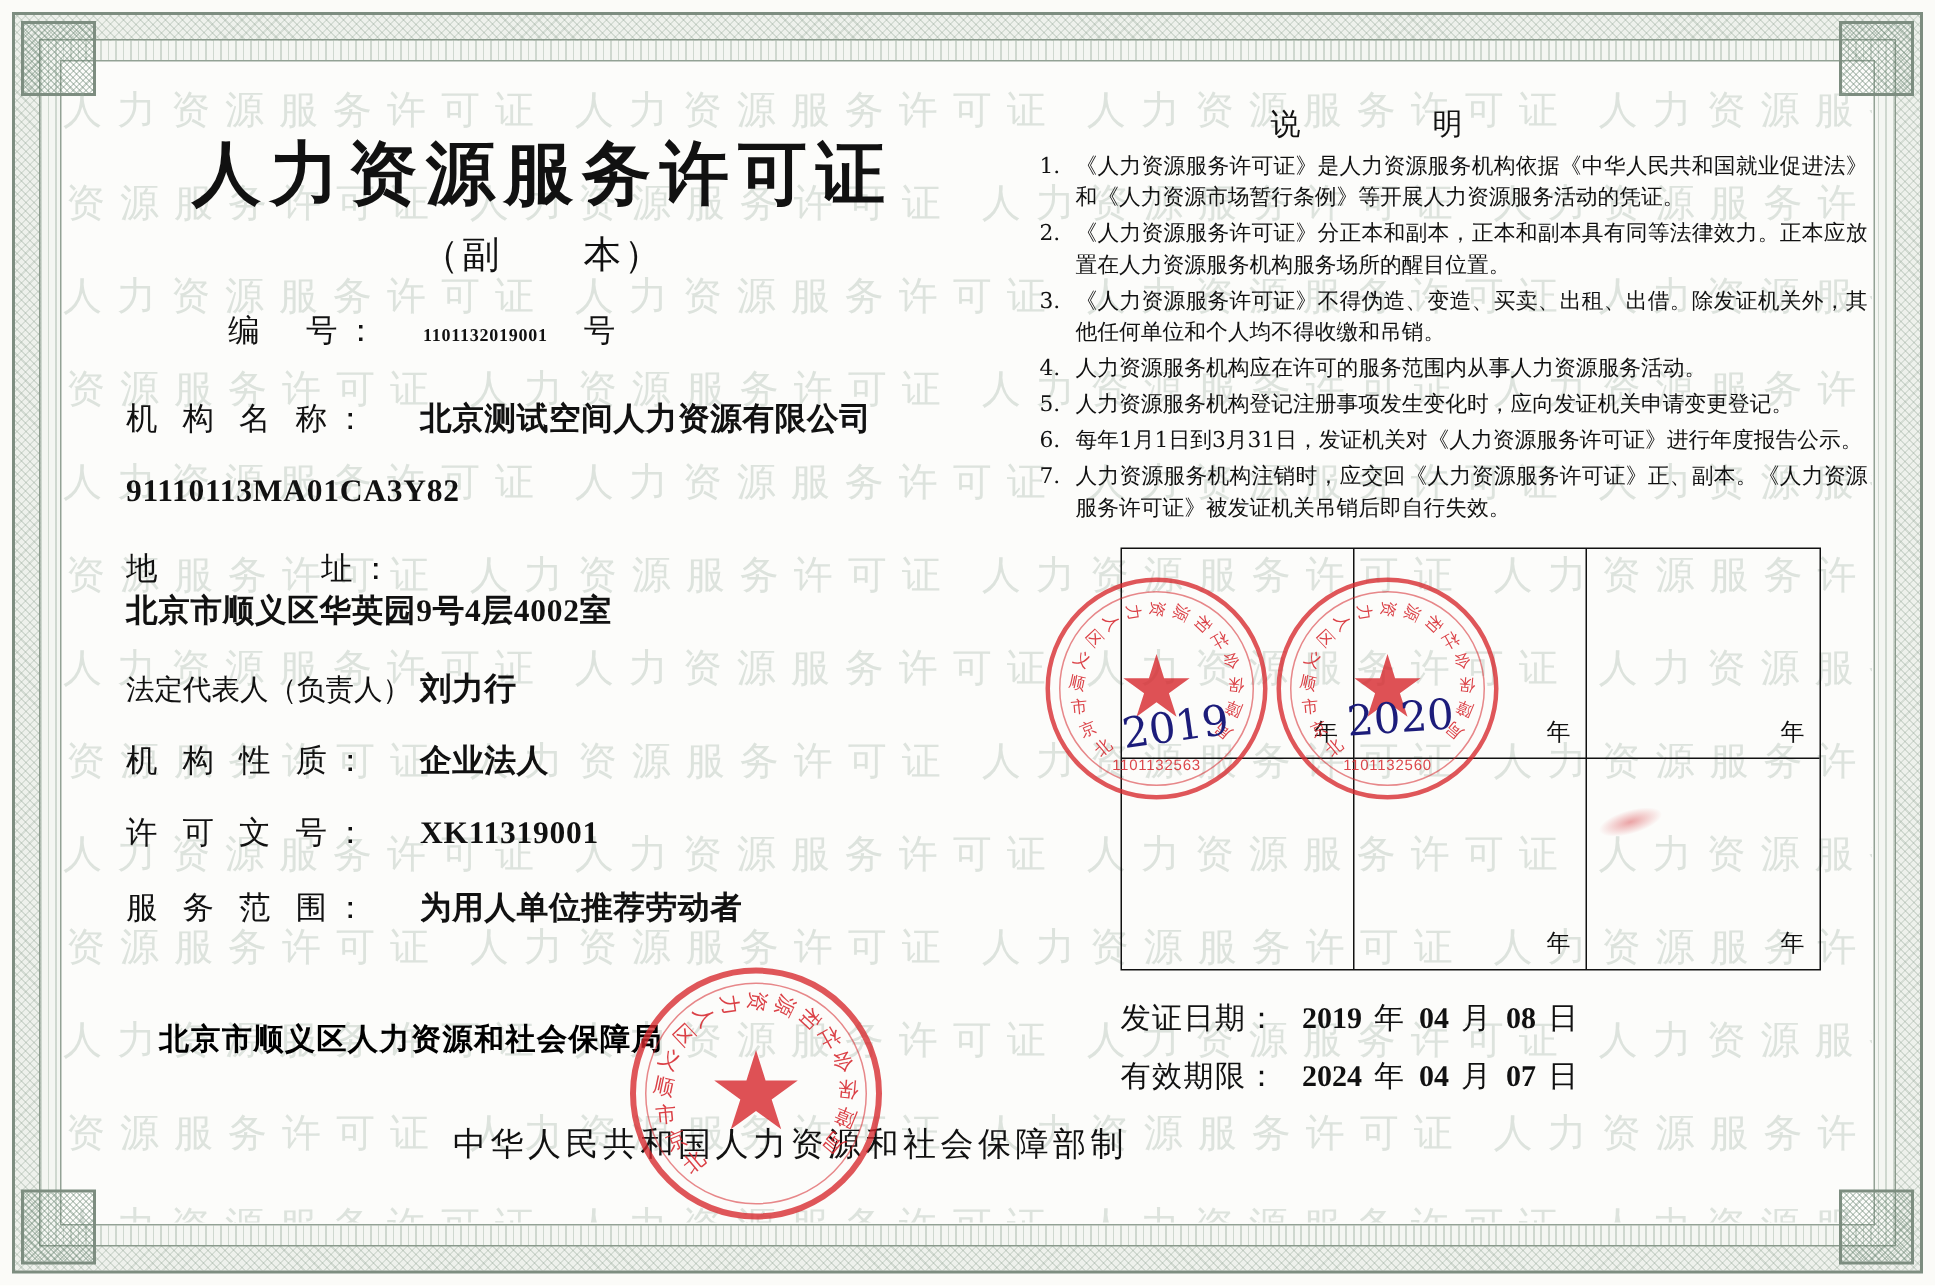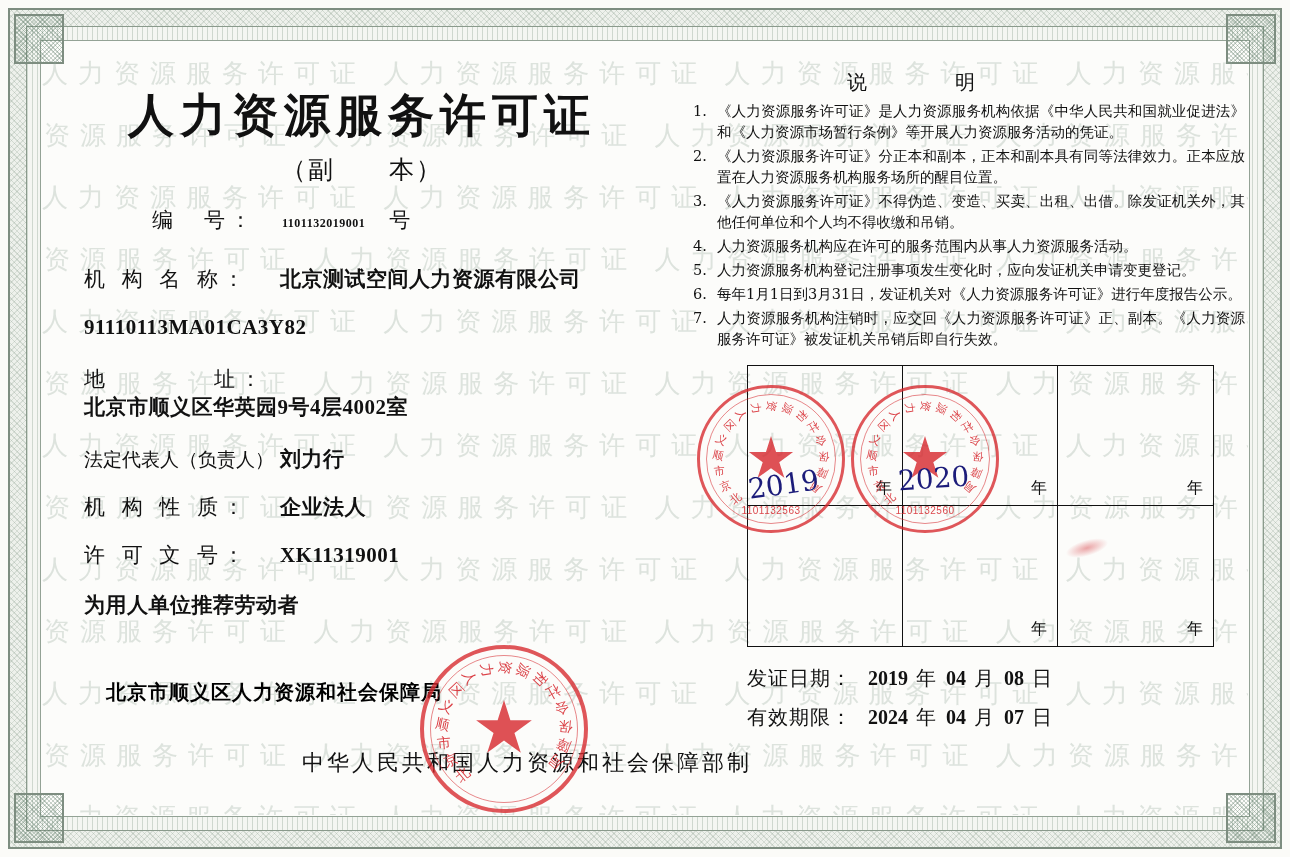--- a/index.html
+++ b/index.html
@@ -403,20 +403,21 @@
         <span class="f-label sp3">机 构 性 质：</span>
         <span class="f-value">企业法人</span>
       </div>
 
       <div class="field f6">
         <span class="f-label sp3">许 可 文 号：</span>
         <span class="f-value alnum">XK11319001</span>
       </div>
 
       <div class="field f7">
+        <span class="f-label sp3">服 务 范 围：</span>
         <span class="f-value">为用人单位推荐劳动者</span>
       </div>
 
       <div class="issuer-row">
         <span class="i-value">北京市顺义区人力资源和社会保障局</span>
       </div>
 
       <div class="ministry">中华人民共和国人力资源和社会保障部制</div>
     </div>
 

